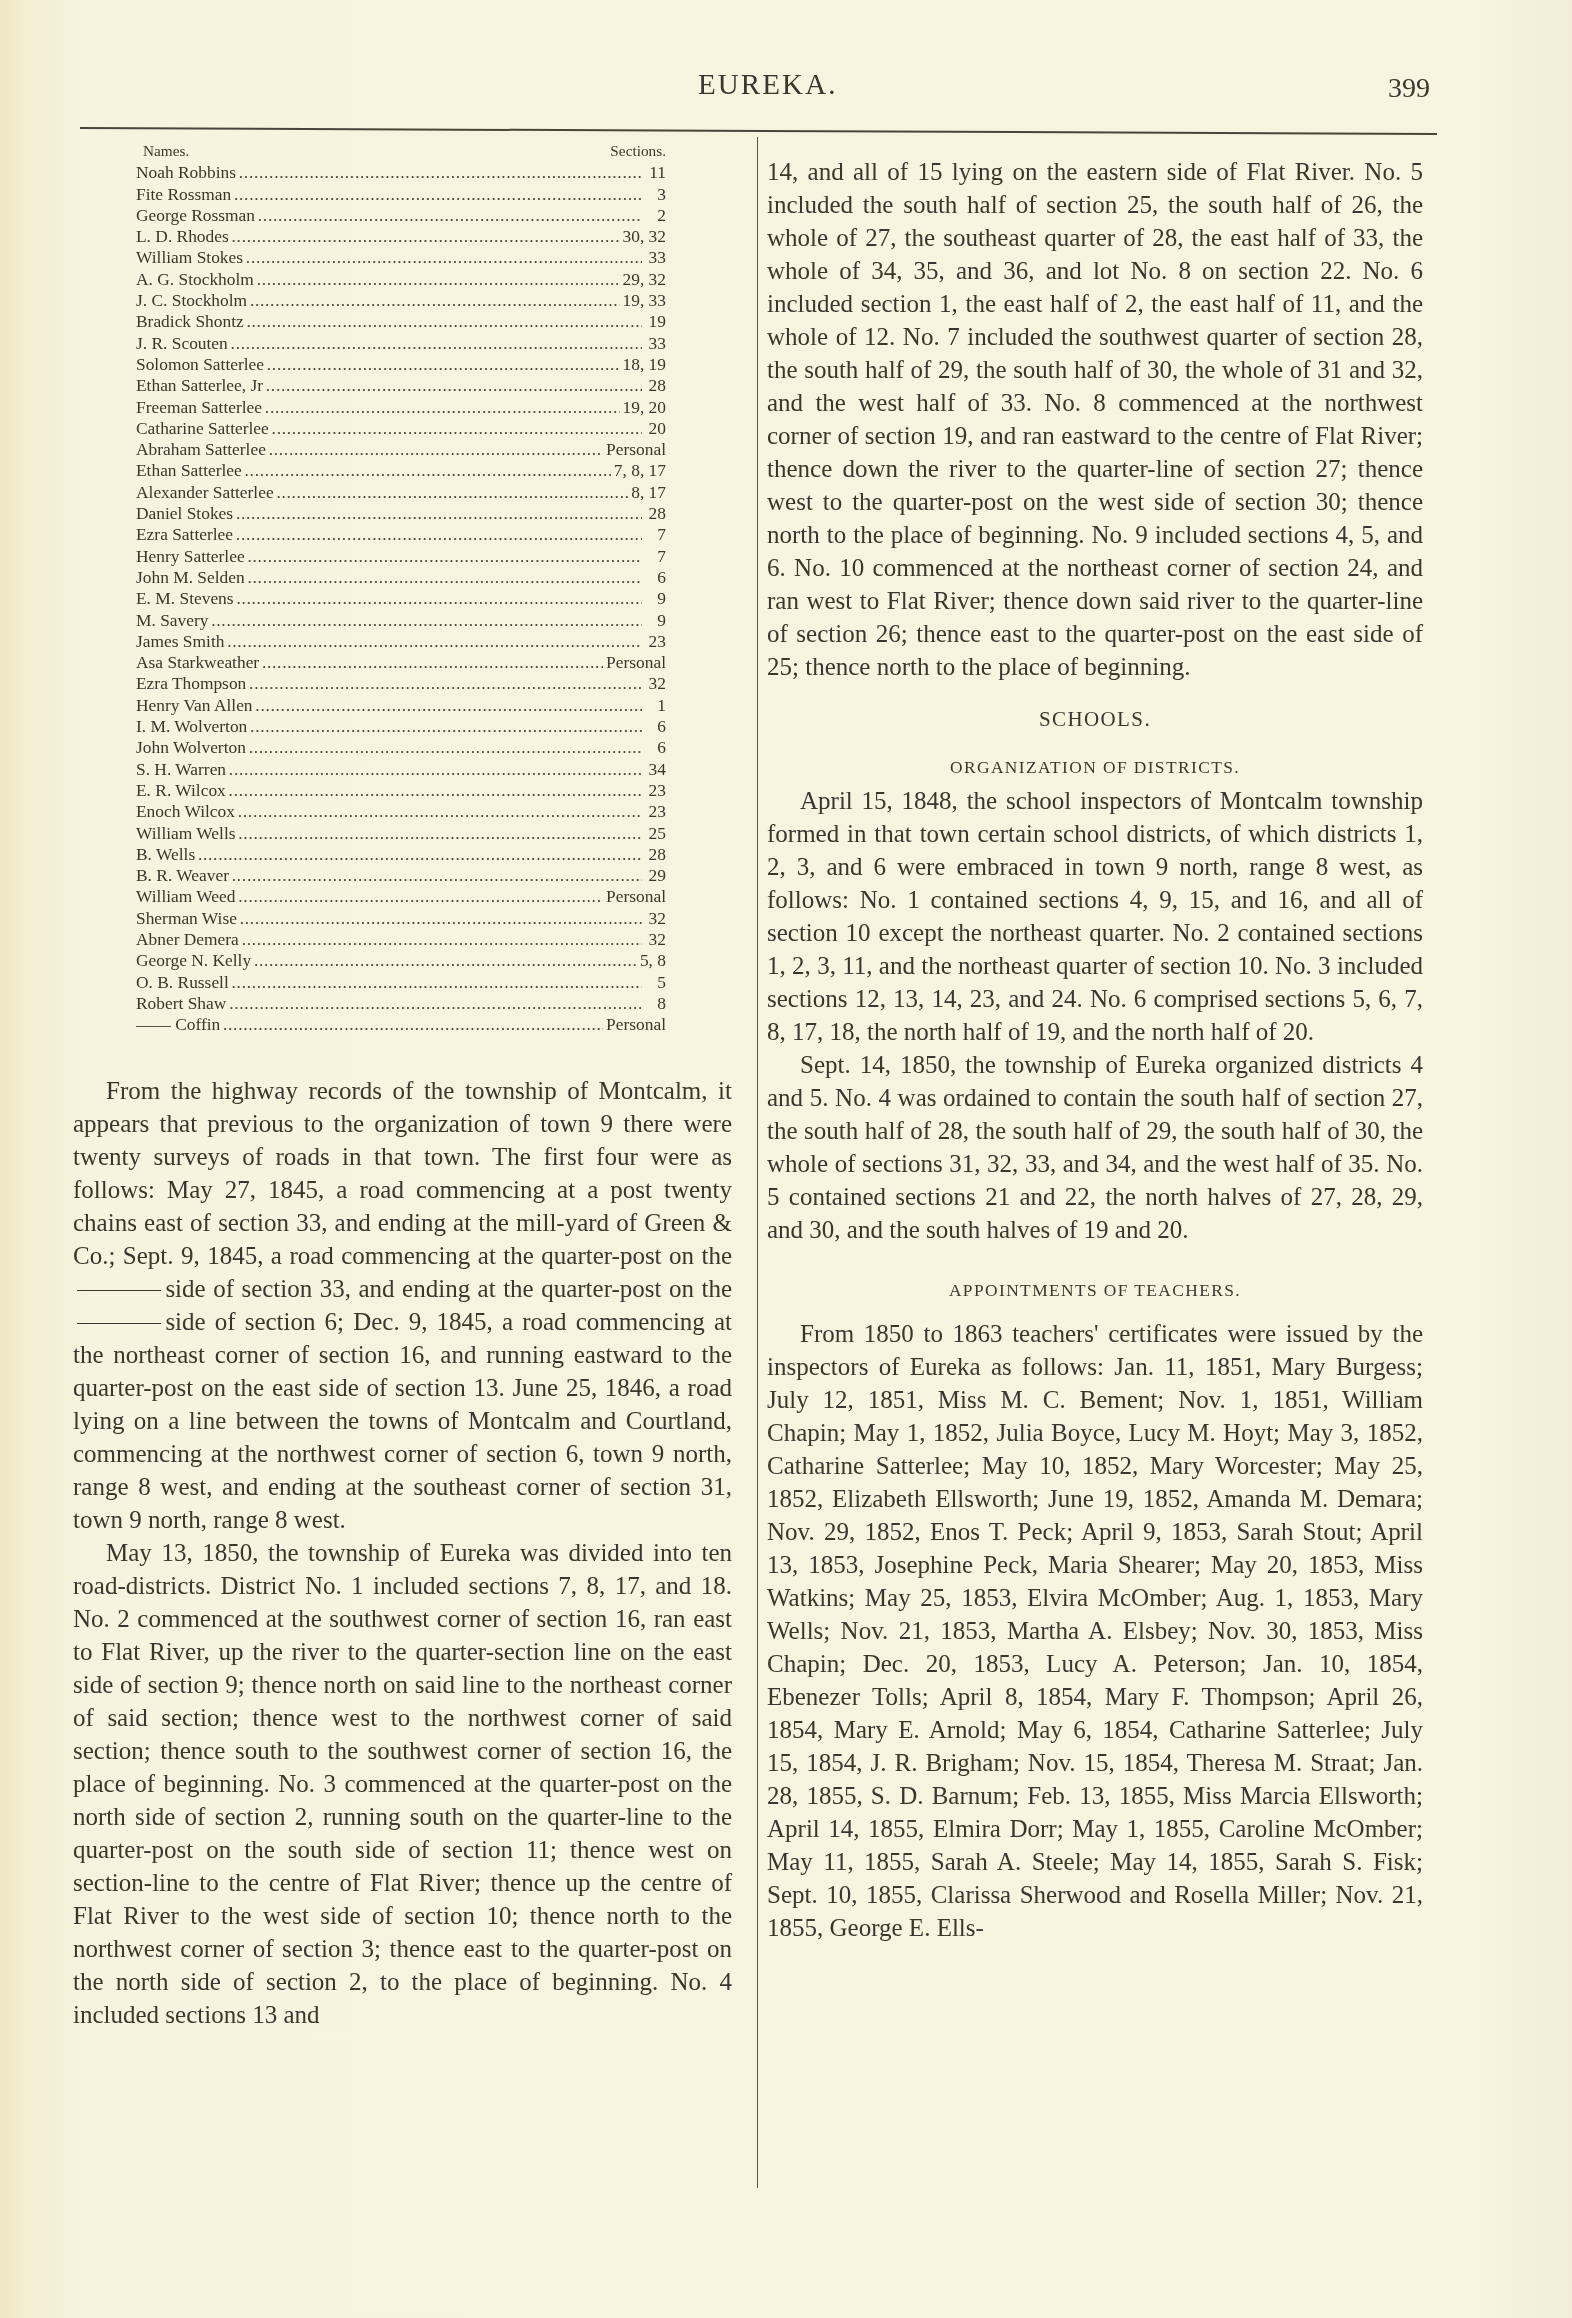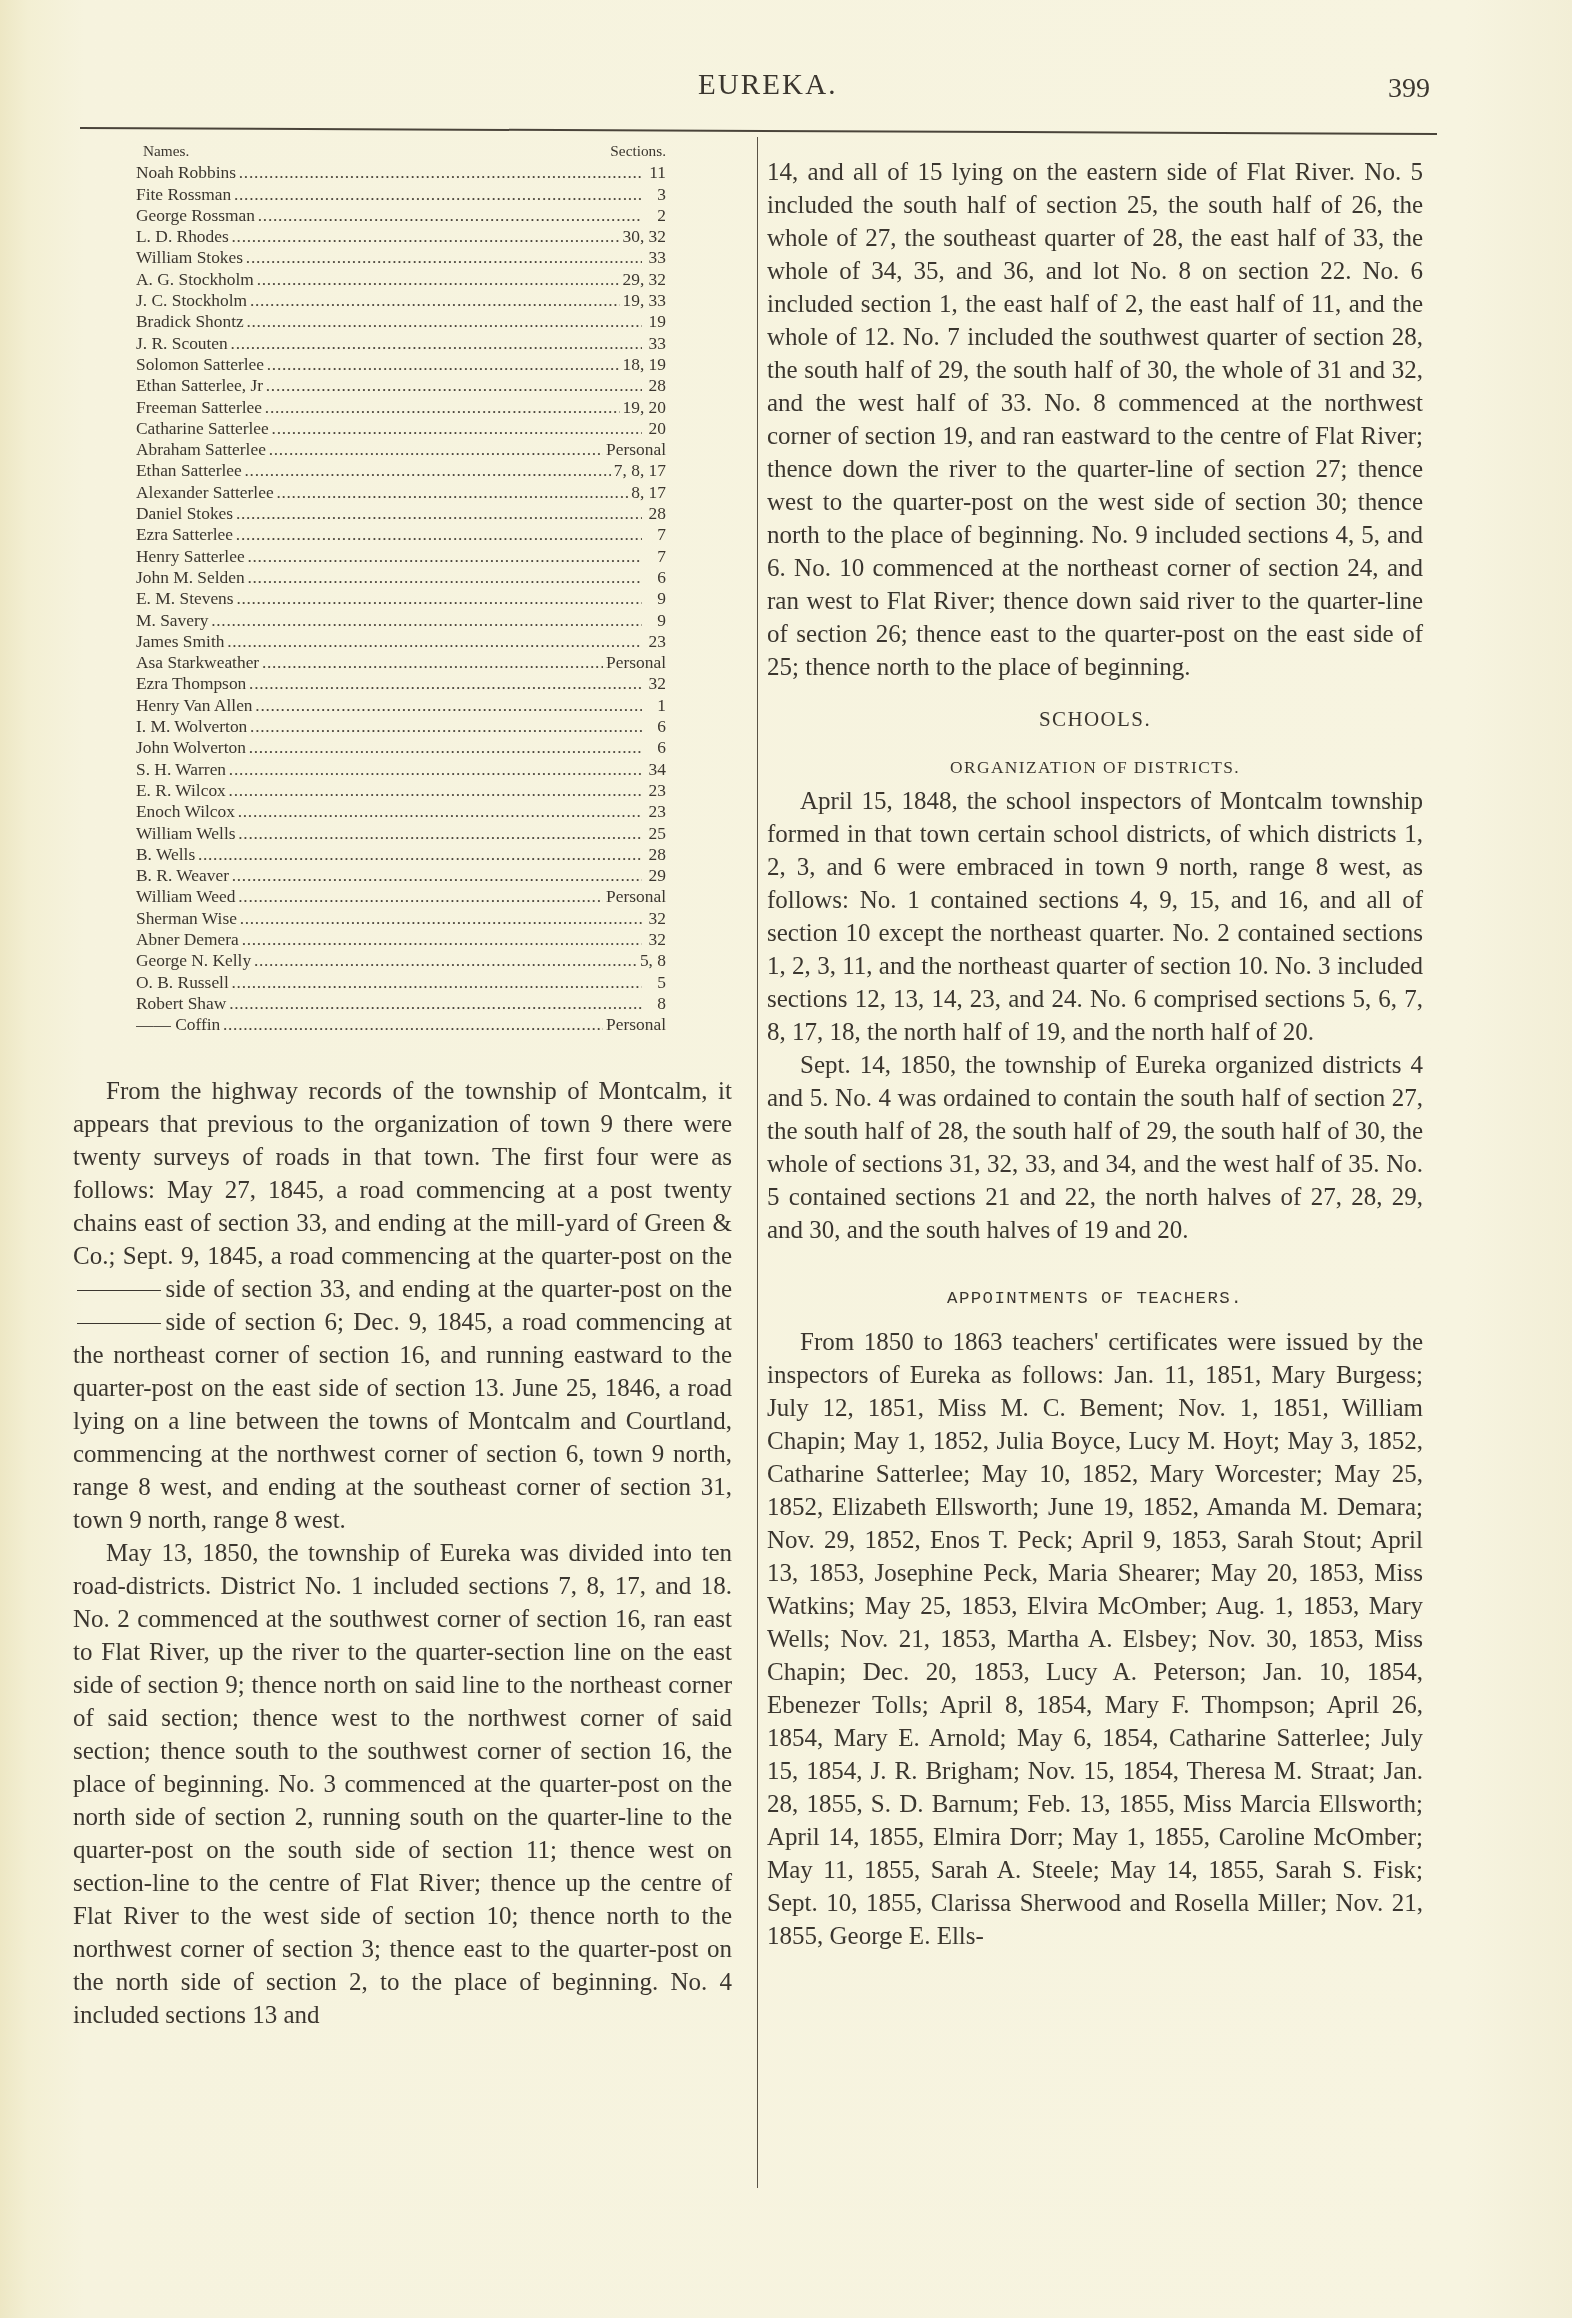--- a/index.html
+++ b/index.html
@@ -264,18 +264,18 @@
       <p class="para indent">May 13, 1850, the township of Eureka was divided into ten road-districts. District No. 1 included sections 7, 8, 17, and 18. No. 2 commenced at the southwest corner of section 16, ran east to Flat River, up the river to the quarter-section line on the east side of section 9; thence north on said line to the northeast corner of said section; thence west to the northwest corner of said section; thence south to the southwest corner of section 16, the place of beginning. No. 3 commenced at the quarter-post on the north side of section 2, running south on the quarter-line to the quarter-post on the south side of section 11; thence west on section-line to the centre of Flat River; thence up the centre of Flat River to the west side of section 10; thence north to the northwest corner of section 3; thence east to the quarter-post on the north side of section 2, to the place of beginning. No. 4 included sections 13 and</p>
     </div>
   </div>
 
   <div class="right-col">
     <p class="para" style="margin-top:15.3px;">14, and all of 15 lying on the eastern side of Flat River. No. 5 included the south half of section 25, the south half of 26, the whole of 27, the southeast quarter of 28, the east half of 33, the whole of 34, 35, and 36, and lot No. 8 on section 22. No. 6 included section 1, the east half of 2, the east half of 11, and the whole of 12. No. 7 included the southwest quarter of section 28, the south half of 29, the south half of 30, the whole of 31 and 32, and the west half of 33. No. 8 commenced at the northwest corner of section 19, and ran eastward to the centre of Flat River; thence down the river to the quarter-line of section 27; thence west to the quarter-post on the west side of section 30; thence north to the place of beginning. No. 9 included sections 4, 5, and 6. No. 10 commenced at the northeast corner of section 24, and ran west to Flat River; thence down said river to the quarter-line of section 26; thence east to the quarter-post on the east side of 25; thence north to the place of beginning.</p>
     <div class="section-title" style="margin-top:19.5px;">SCHOOLS.</div>
     <div class="sub-title">ORGANIZATION OF DISTRICTS.</div>
     <p class="para indent">April 15, 1848, the school inspectors of Montcalm township formed in that town certain school districts, of which districts 1, 2, 3, and 6 were embraced in town 9 north, range 8 west, as follows: No. 1 contained sections 4, 9, 15, and 16, and all of section 10 except the northeast quarter. No. 2 contained sections 1, 2, 3, 11, and the northeast quarter of section 10. No. 3 included sections 12, 13, 14, 23, and 24. No. 6 comprised sections 5, 6, 7, 8, 17, 18, the north half of 19, and the north half of 20.</p>
     <p class="para indent">Sept. 14, 1850, the township of Eureka organized districts 4 and 5. No. 4 was ordained to contain the south half of section 27, the south half of 28, the south half of 29, the south half of 30, the whole of sections 31, 32, 33, and 34, and the west half of 35. No. 5 contained sections 21 and 22, the north halves of 27, 28, 29, and 30, and the south halves of 19 and 20.</p>
-    <div class="sub-title" style="margin-top:36px;font-family:Liberation Mono, monospace;">APPOINTMENTS OF TEACHERS.</div>
+    <div class="sub-title" style="margin-top:28px;">APPOINTMENTS OF TEACHERS.</div>
     <p class="para indent" style="margin-top:9.8px;">From 1850 to 1863 teachers' certificates were issued by the inspectors of Eureka as follows: Jan. 11, 1851, Mary Burgess; July 12, 1851, Miss M. C. Bement; Nov. 1, 1851, William Chapin; May 1, 1852, Julia Boyce, Lucy M. Hoyt; May 3, 1852, Catharine Satterlee; May 10, 1852, Mary Worcester; May 25, 1852, Elizabeth Ellsworth; June 19, 1852, Amanda M. Demara; Nov. 29, 1852, Enos T. Peck; April 9, 1853, Sarah Stout; April 13, 1853, Josephine Peck, Maria Shearer; May 20, 1853, Miss Watkins; May 25, 1853, Elvira McOmber; Aug. 1, 1853, Mary Wells; Nov. 21, 1853, Martha A. Elsbey; Nov. 30, 1853, Miss Chapin; Dec. 20, 1853, Lucy A. Peterson; Jan. 10, 1854, Ebenezer Tolls; April 8, 1854, Mary F. Thompson; April 26, 1854, Mary E. Arnold; May 6, 1854, Catharine Satterlee; July 15, 1854, J. R. Brigham; Nov. 15, 1854, Theresa M. Straat; Jan. 28, 1855, S. D. Barnum; Feb. 13, 1855, Miss Marcia Ellsworth; April 14, 1855, Elmira Dorr; May 1, 1855, Caroline McOmber; May 11, 1855, Sarah A. Steele; May 14, 1855, Sarah S. Fisk; Sept. 10, 1855, Clarissa Sherwood and Rosella Miller; Nov. 21, 1855, George E. Ells-</p>
   </div>
 
 </div>
 
 
 </body></html>

